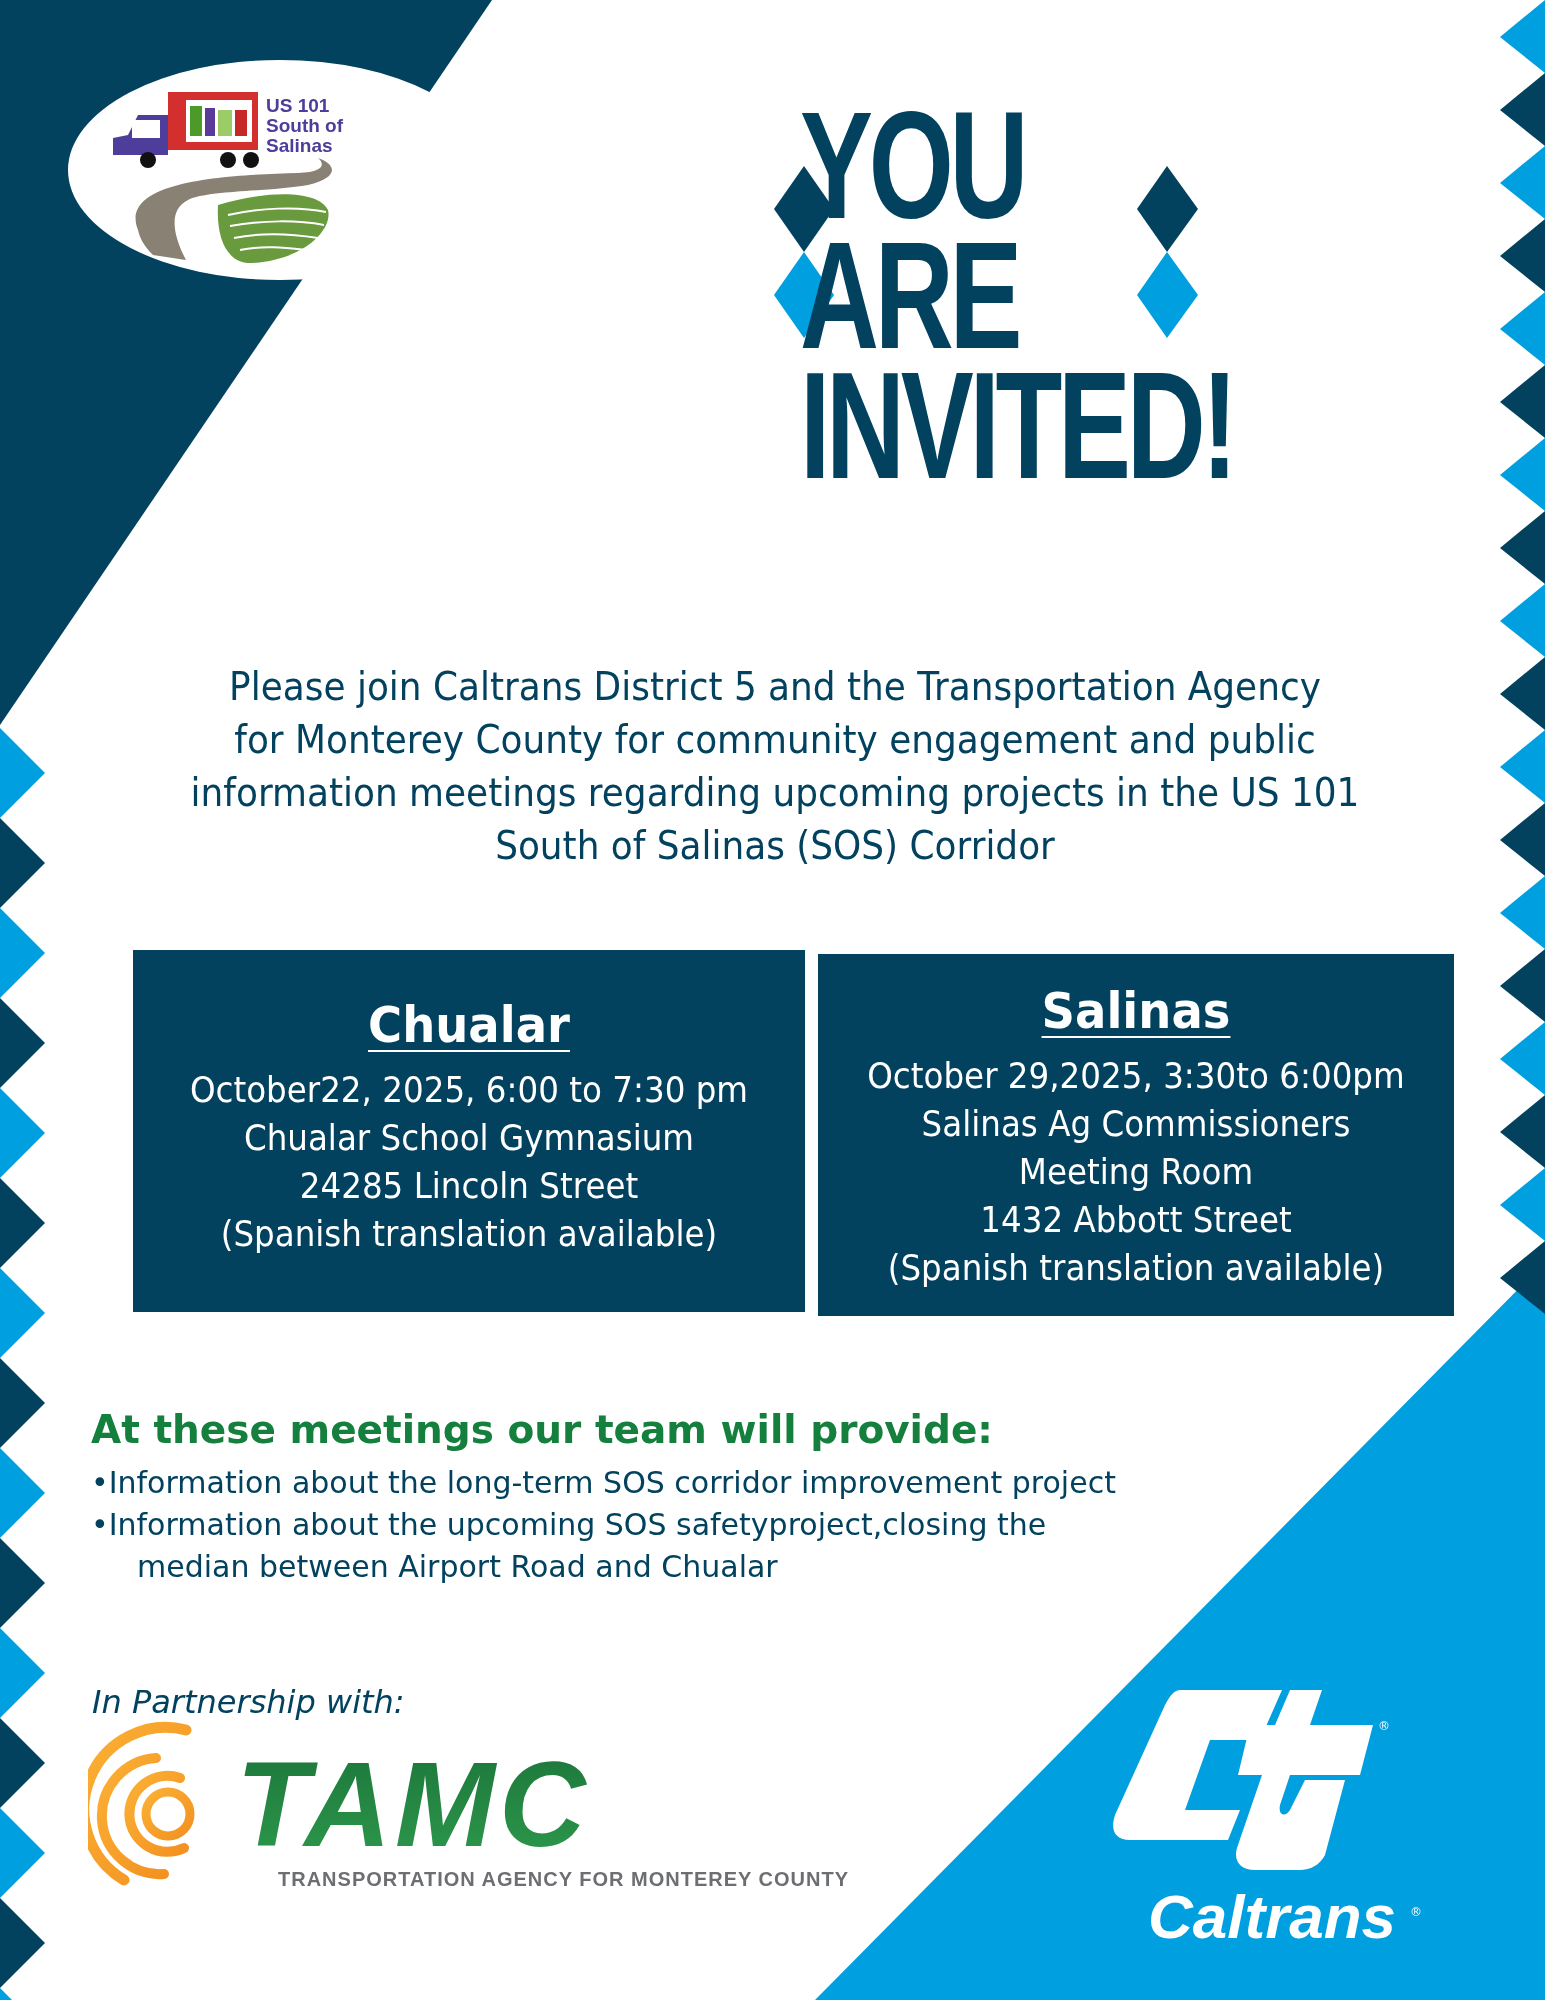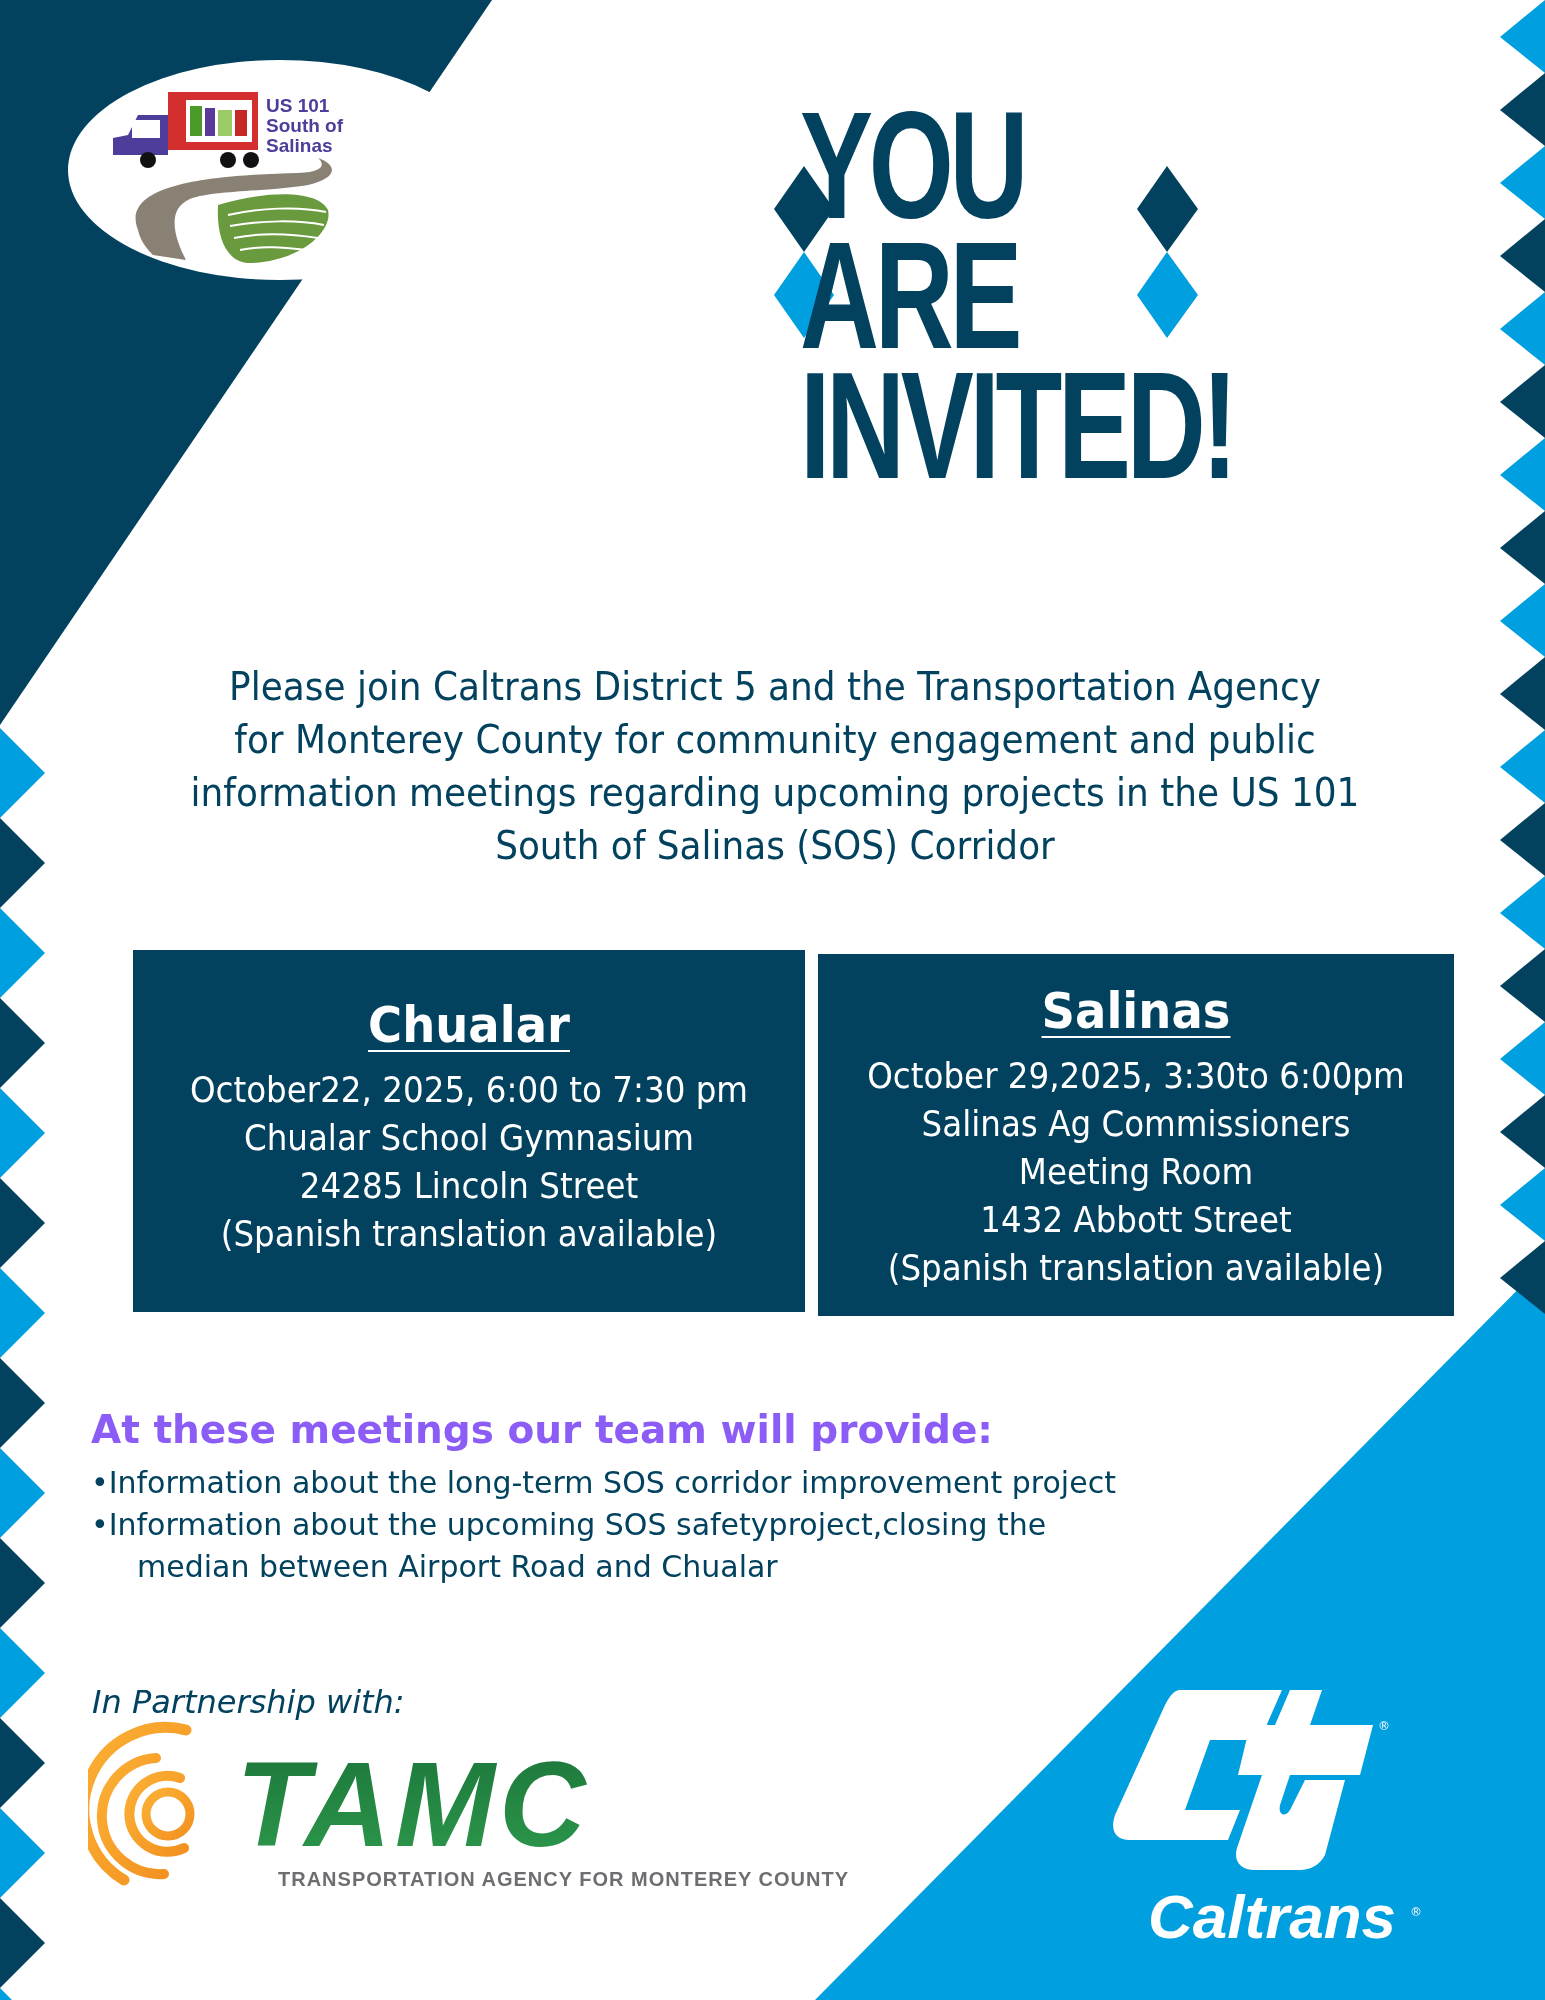--- a/index.html
+++ b/index.html
@@ -23,21 +23,21 @@
   
   .event-box { background:#02425f; color:#ffffff; text-align:center; }
   .event-box .title { font-weight:bold; font-size:50px; text-decoration:underline; text-underline-offset:8px; text-decoration-thickness:2px; margin-bottom:12px; }
   .event-box .line { font-size:35px; line-height:48px; font-weight:normal; }
   .box-chualar { left:91px; top:950px; width:672px; height:362px; padding-top:46px;margin-left:42px; }
   .box-salinas { left:818px; top:954px; width:636px; height:362px; padding-top:28px; }
   .box-inner { transform:scaleX(0.93); transform-origin:center top; }
 
   
   .provide { left:91px; top:1407px; width:1200px; }
-  .provide h2 { font-size:39px; font-weight:bold; color:#8b5cf6; margin-bottom:10px; }
+  .provide h2 { font-size:39px; font-weight:bold; color:#15803d; margin-bottom:10px; }
   .provide ul { list-style:none; }
   .provide li { font-size:30px; line-height:42px; color:#02425f; }
   .provide li .indent { padding-left:46px; display:block; }
 
   
   .partner-label { left:92px; top:1683px; font-size:32px; font-style:italic; color:#02425f; }
   .tamc-logo { left:88px; top:1718px; width:760px; height:180px; }
 
   
   .caltrans-logo { left:1110px; top:1680px; width:340px; height:300px; }

